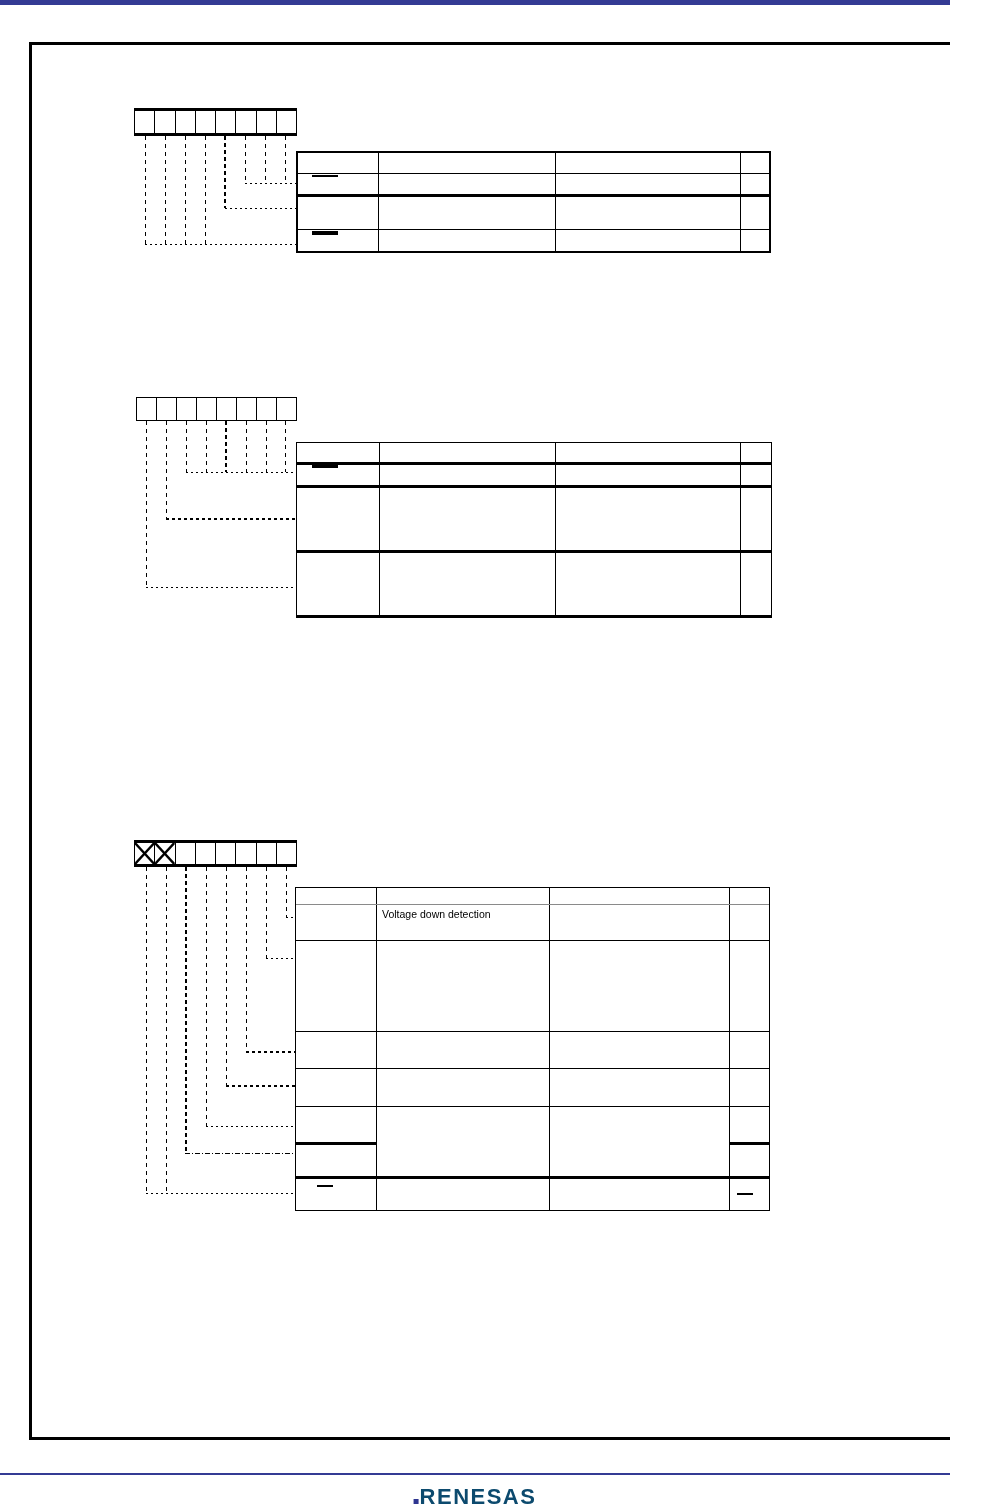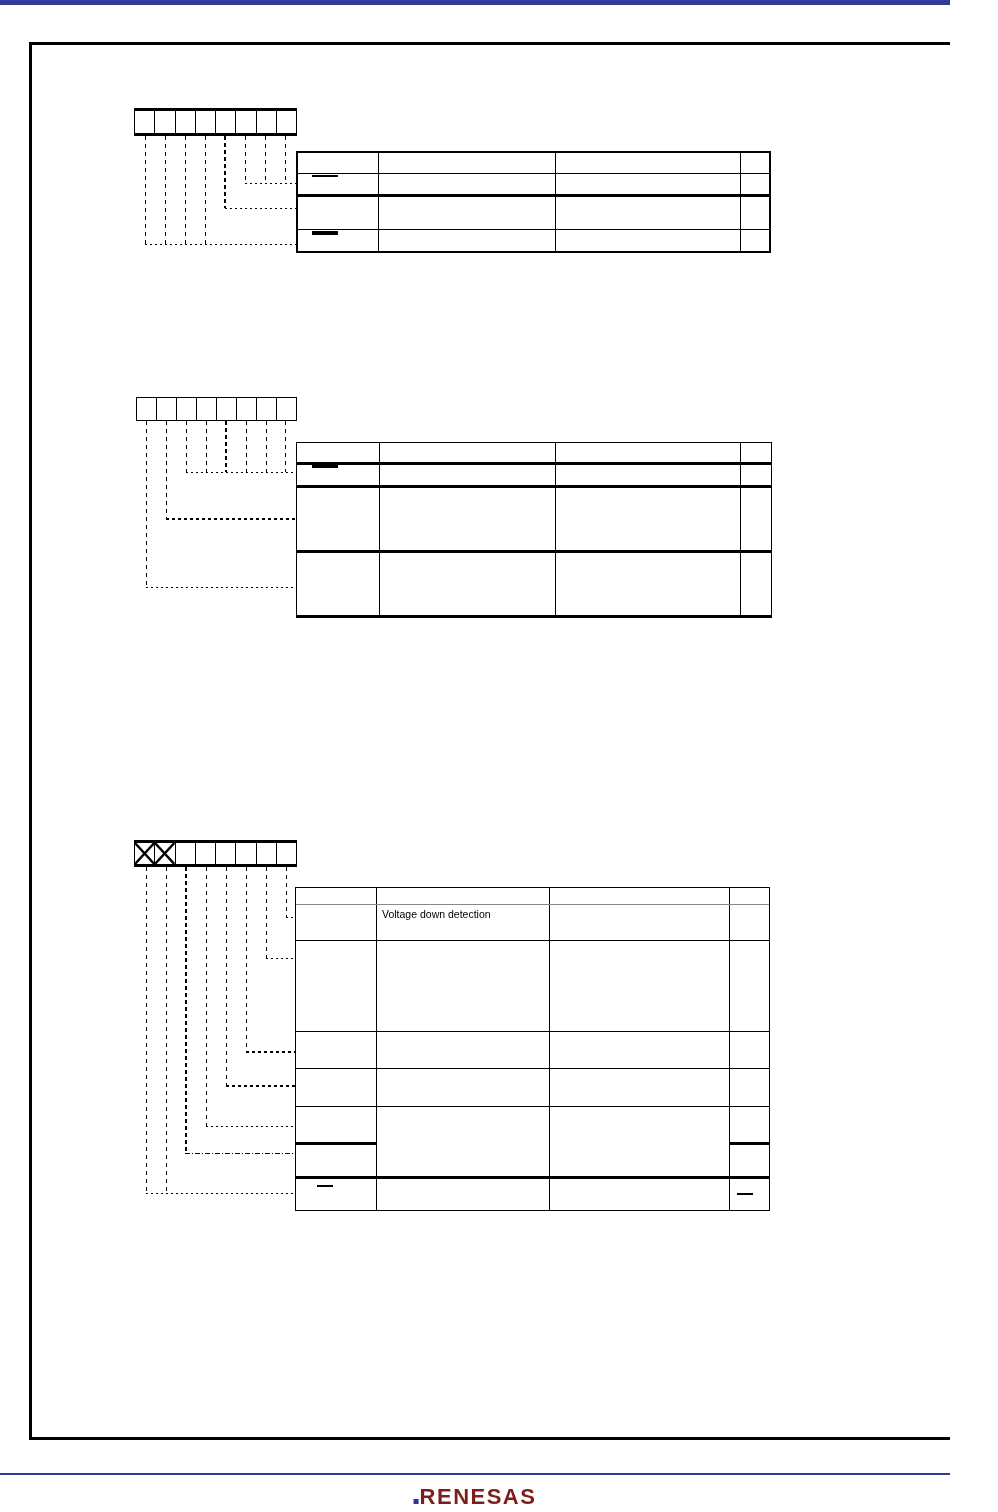--- a/index.html
+++ b/index.html
@@ -40,21 +40,21 @@
   .hl { position:absolute; left:0; right:0; height:1px; background:#000; }
   .hl.thick { height:3px; }
   .hl.gray { background:#8a8a8a; }
   .hl.part { right:auto; }
   .dashmark { position:absolute; background:#000; }
   .cell-text { position:absolute; font-size:10.5px; color:#000; white-space:nowrap; }
 
   
   .footline { position:absolute; left:0; top:1473px; width:998px; height:2px; background:#343b94; }
   .logo { position:absolute; left:50%; top:1484px; transform:translateX(-50%);
-          color:#7f1d1d; font-weight:bold; font-size:22px; letter-spacing:1.5px;
+          color:#0c4a6e; font-weight:bold; font-size:22px; letter-spacing:1.5px;
           font-family:"Liberation Sans", sans-serif; }
   .logo .rdot { display:inline-block; width:5px; height:5px; background:#2e3590;
           margin-right:1px; vertical-align:baseline; }
 </style>
 </head>
 <body>
 
 <div class="page">
 
   <div class="topbar"></div>

